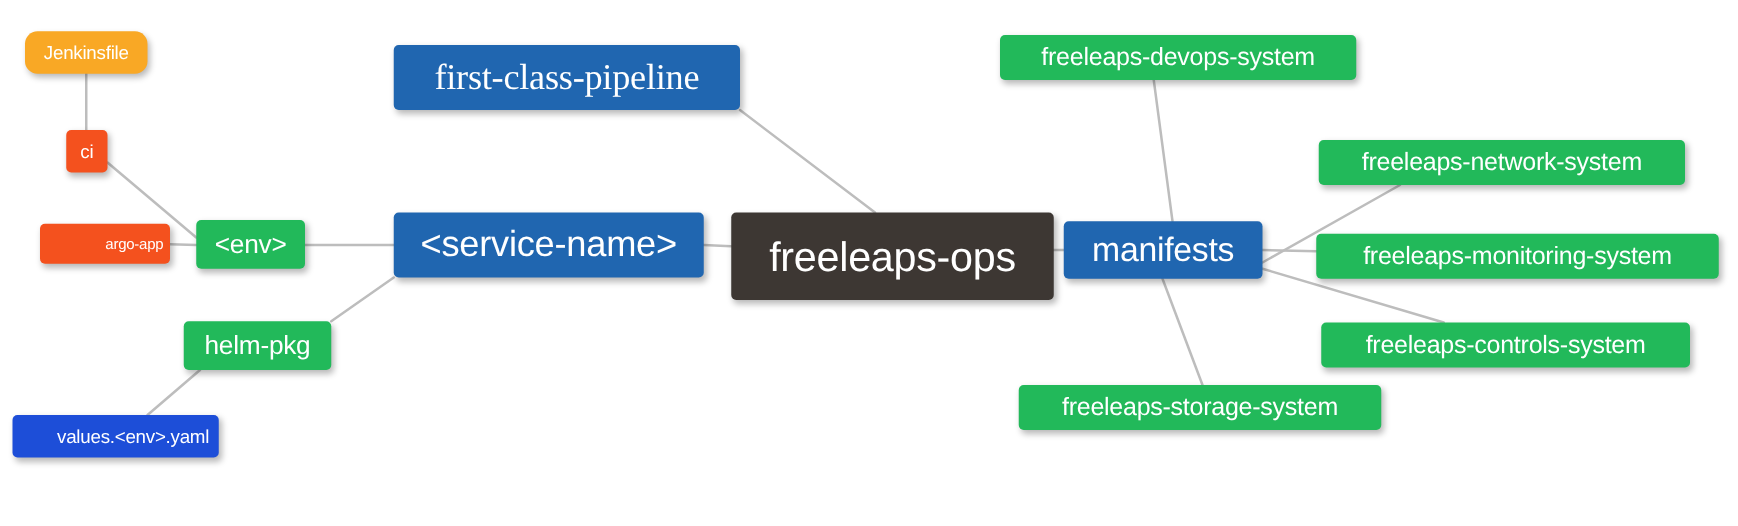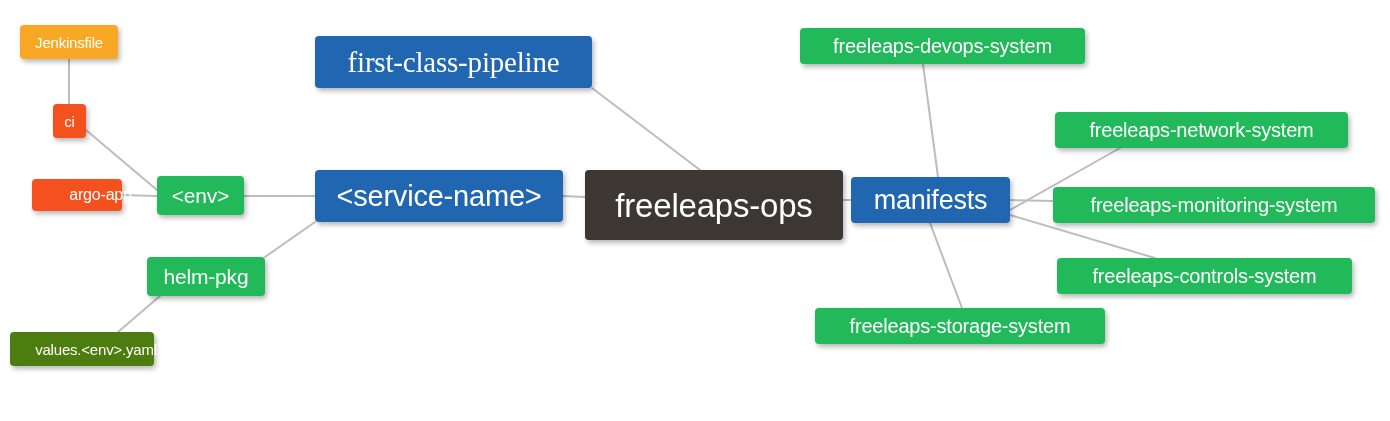--- a/index.html
+++ b/index.html
@@ -54,36 +54,36 @@
       <line x1="563" y1="196" x2="585" y2="197" stroke="#bdbdbd" stroke-width="2" stroke-linecap="round"></line>
       <line x1="592" y1="88" x2="700" y2="170" stroke="#bdbdbd" stroke-width="2" stroke-linecap="round"></line>
       <line x1="843" y1="200" x2="851" y2="200" stroke="#bdbdbd" stroke-width="2" stroke-linecap="round"></line>
       <line x1="938" y1="177" x2="923" y2="64" stroke="#bdbdbd" stroke-width="2" stroke-linecap="round"></line>
       <line x1="1010" y1="210" x2="1120" y2="148" stroke="#bdbdbd" stroke-width="2" stroke-linecap="round"></line>
       <line x1="1010" y1="200" x2="1053" y2="201" stroke="#bdbdbd" stroke-width="2" stroke-linecap="round"></line>
       <line x1="1010" y1="215" x2="1155" y2="258" stroke="#bdbdbd" stroke-width="2" stroke-linecap="round"></line>
       <line x1="930" y1="223" x2="962" y2="308" stroke="#bdbdbd" stroke-width="2" stroke-linecap="round"></line>
     </svg>
   <div id="node-layer">
-      <div class="node" style="left: 20px; top: 25px; width: 98px; height: 34px; background: rgb(249, 168, 37); font-size: 15px;">
+      <div class="node" style="left: 20px; top: 25px; width: 98px; height: 34px; background: rgb(249, 168, 37); font-size: 15px; border-radius: 10px;">
         <span class="node-label">Jenkinsfile</span>
       </div>
       <div class="node" style="left: 53px; top: 104px; width: 33px; height: 34px; background: rgb(244, 81, 30); font-size: 15px;">
         <span class="node-label">ci</span>
       </div>
-      <div class="node" style="left: 32px; top: 179px; width: 90px; height: 32px; background: rgb(244, 81, 30); font-size: 16px; padding-left: 47px;">
+      <div class="node" style="left: 32px; top: 179px; width: 104px; height: 32px; background: rgb(244, 81, 30); font-size: 12px; padding-left: 47px;">
         <span class="node-label">argo-app</span>
       </div>
       <div class="node" style="left: 157px; top: 176px; width: 87px; height: 39px; background: rgb(34, 185, 90); font-size: 21px; align-items: center;">
         <span class="node-label">&lt;env&gt;</span>
       </div>
       <div class="node" style="left: 147px; top: 257px; width: 118px; height: 39px; background: rgb(34, 185, 90); font-size: 21px;">
         <span class="node-label">helm-pkg</span>
       </div>
-      <div class="node" style="left: 10px; top: 332px; width: 144px; height: 34px; background: #4d7c0f; font-size: 15px; padding-left: 28px;">
+      <div class="node" style="left: 10px; top: 332px; width: 165px; height: 34px; background: #1d4ed8; font-size: 15px; padding-left: 28px;">
         <span class="node-label">values.&lt;env&gt;.yaml</span>
       </div>
       <div class="node" style="left: 315px; top: 36px; width: 277px; height: 52px; background: rgb(32, 102, 176); font-size: 29px; font-family: Liberation Serif, serif;">
         <span class="node-label">first-class-pipeline</span>
       </div>
       <div class="node" style="left: 315px; top: 170px; width: 248px; height: 52px; background: rgb(32, 102, 176); font-size: 29px;">
         <span class="node-label">&lt;service-name&gt;</span>
       </div>
       <div class="node" style="left: 585px; top: 170px; width: 258px; height: 70px; background: rgb(61, 55, 51); font-size: 33px; text-align: right;">
         <span class="node-label">freeleaps-ops</span>

